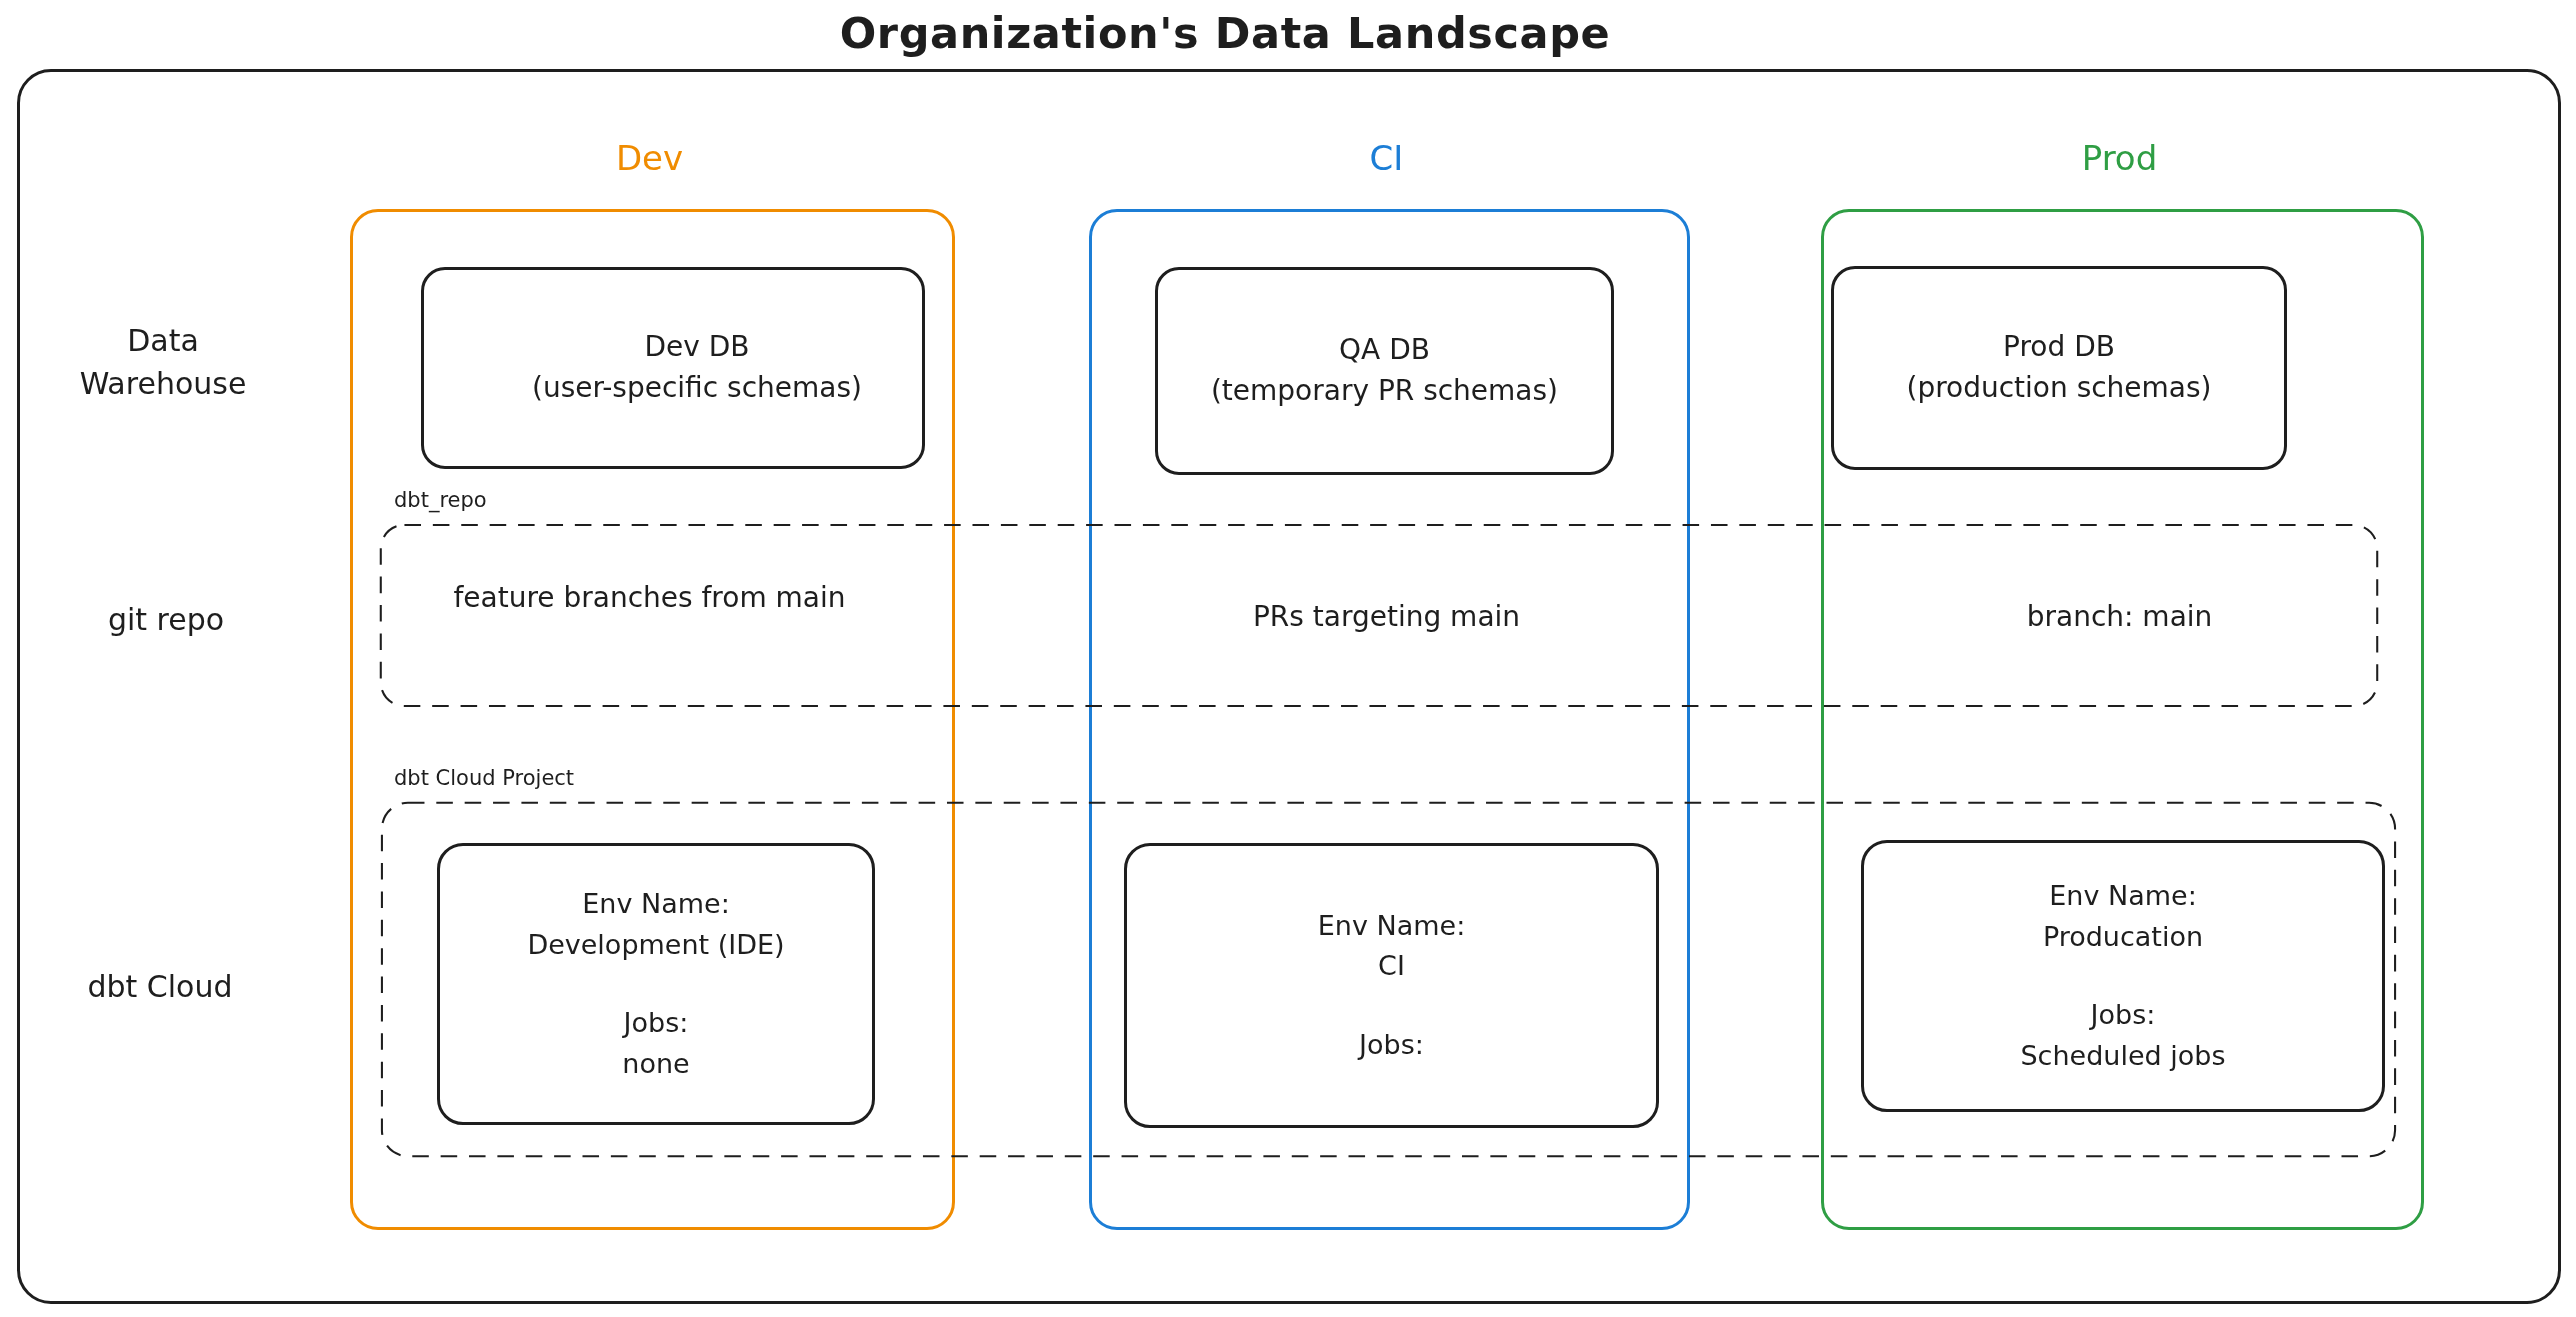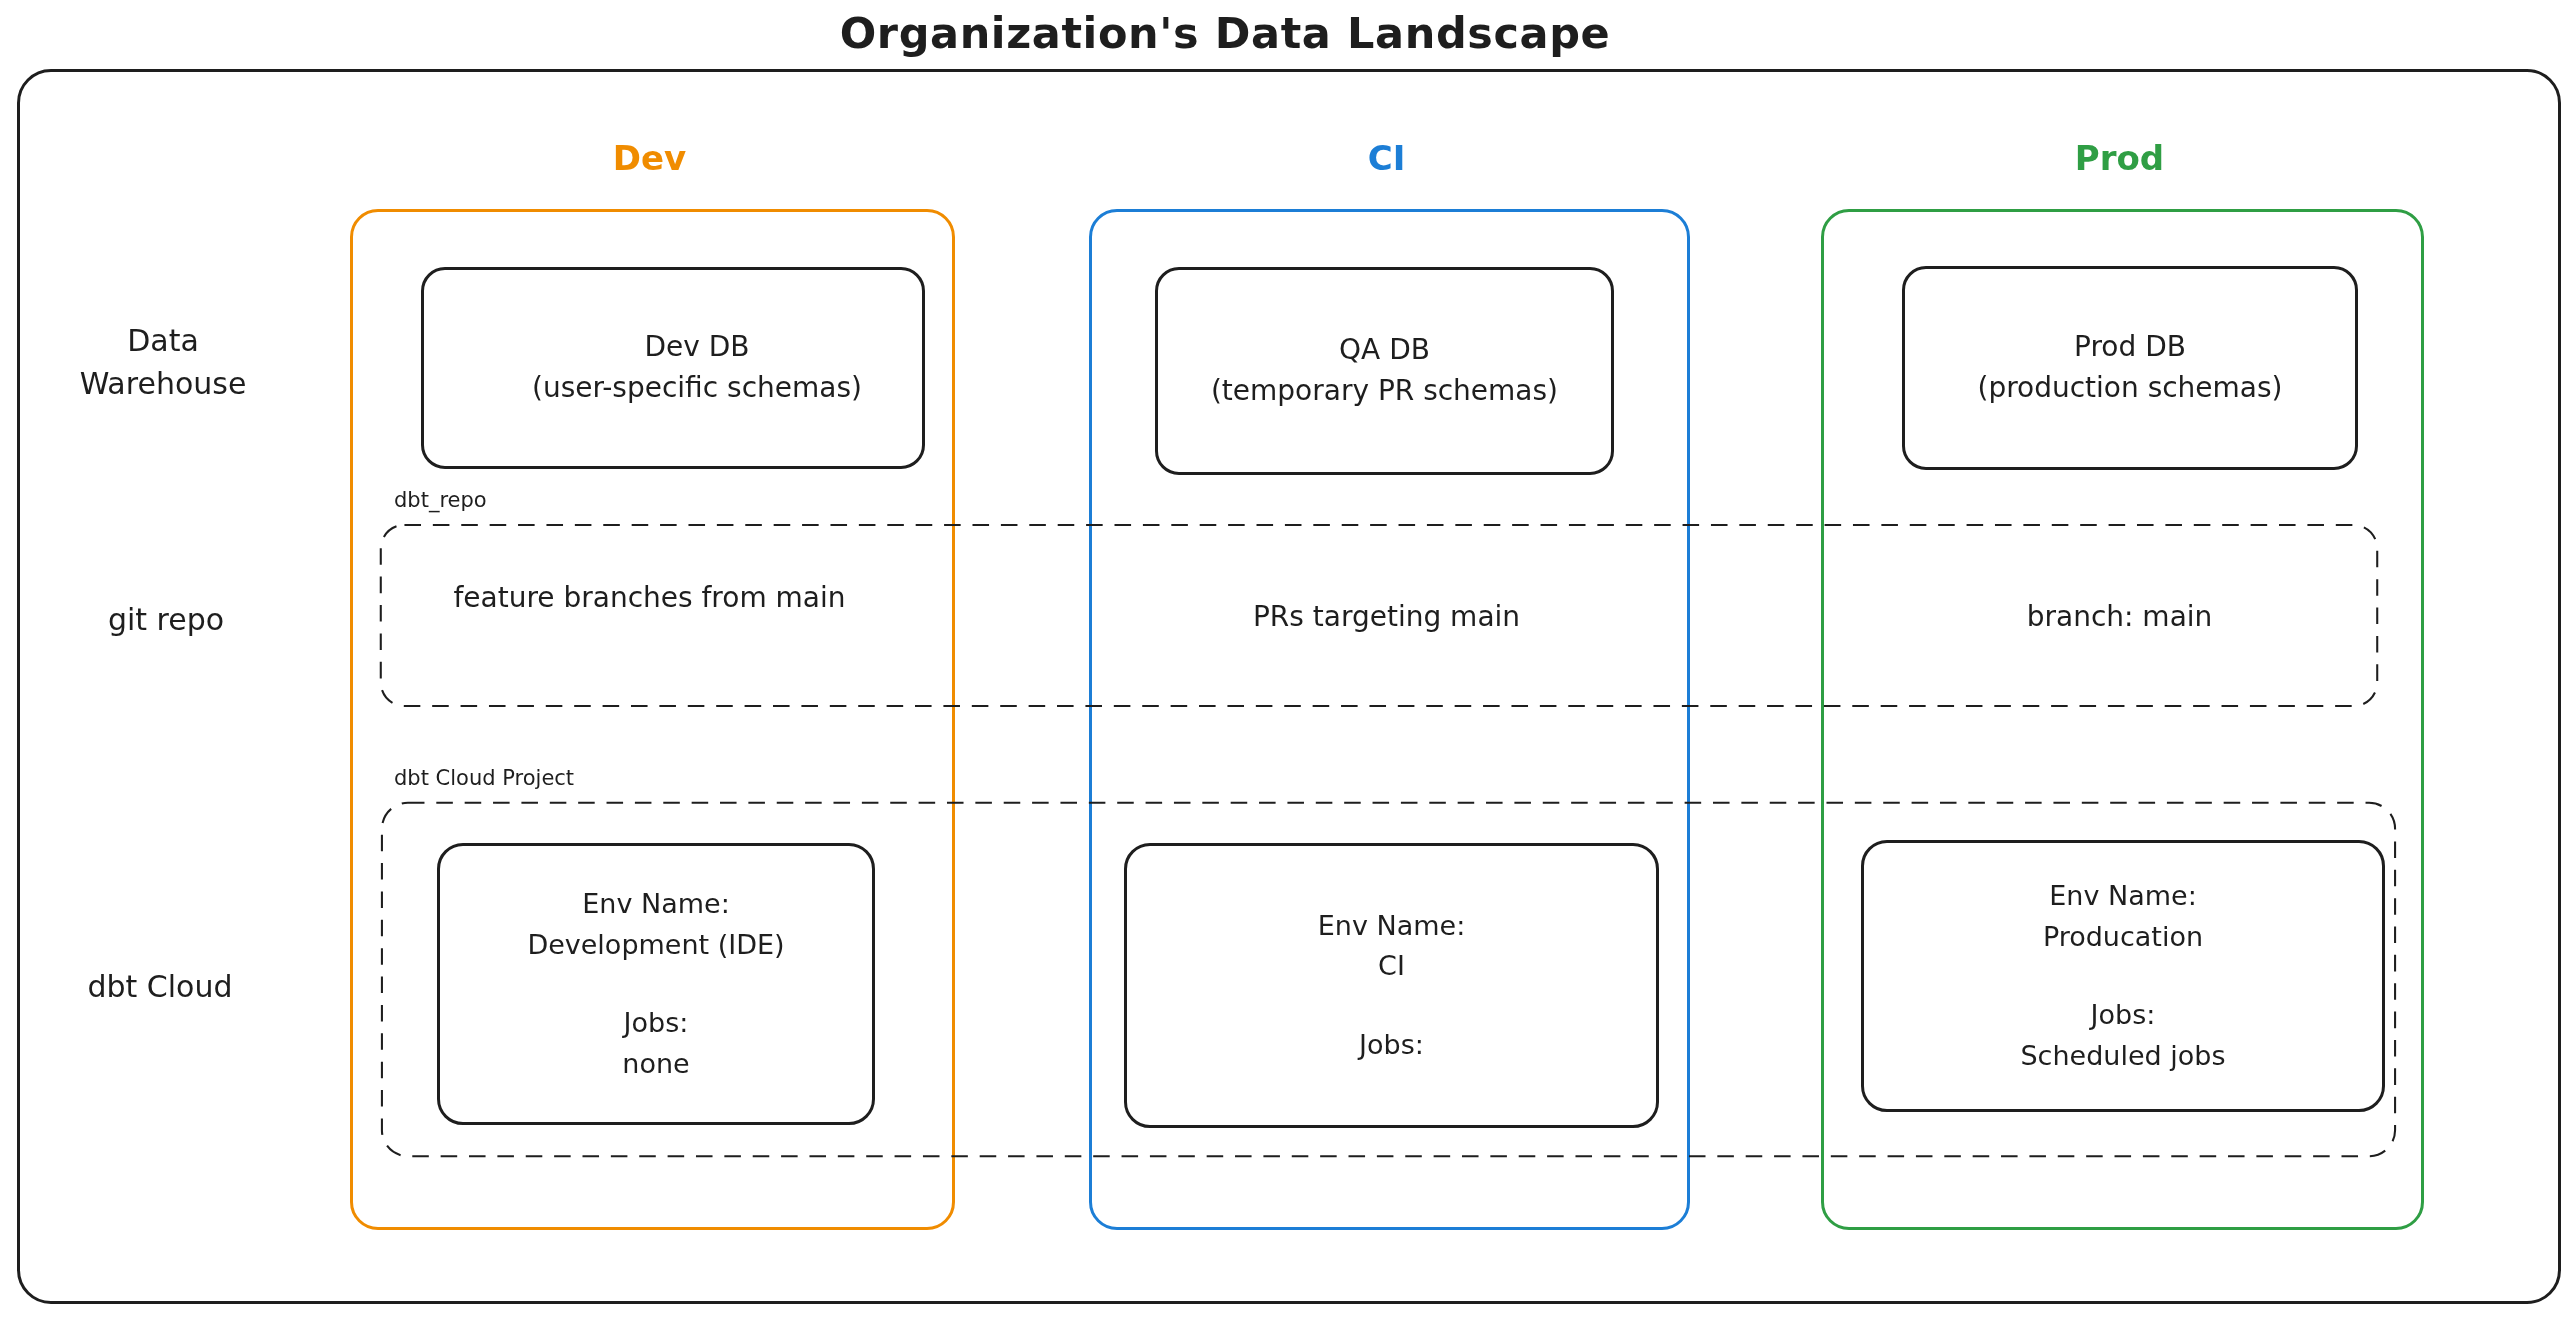--- a/index.html
+++ b/index.html
@@ -18,38 +18,38 @@
   .frame{
     left:16.6px;top:69px;width:2538px;height:1229px;
     border:3px solid #1e1e1e;border-radius:34px;background:transparent;
   }
   
   .colbox{border-radius:28px;background:transparent;border:3.6px solid #000;}
   .colbox.dev {left:350px; top:209px;width:599px;height:1015px;border-color:var(--dev-accent,#f08c00);}
   .colbox.ci  {left:1089px;top:209px;width:595px;height:1015px;border-color:var(--ci-accent,#1c7ed6);}
   .colbox.prod{left:1821px;top:209px;width:597px;height:1015px;border-color:var(--prod-accent,#2f9e44);}
   
-  .colhdr{top:138px;font-size:34px;font-weight:700;}
+  .colhdr{top:138px;font-size:34px;font-weight:400;}
   .colhdr.dev {left:350px; width:599px;color:var(--dev-accent,#f08c00);}
   .colhdr.ci  {left:1089px;width:595px;color:var(--ci-accent,#1c7ed6);}
   .colhdr.prod{left:1821px;width:597px;color:var(--prod-accent,#2f9e44);}
   
   .rowlbl{font-size:30px;line-height:1.42;}
   .rowlbl.warehouse{left:24px;top:320px;width:278px;}
   .rowlbl.git{left:24px;top:599px;width:284px;}
   .rowlbl.cloud{left:21px;top:966px;width:278px;}
   
   .ibox{
     border:3px solid #1e1e1e;border-radius:24px;background:#ffffff;
     display:flex;flex-direction:column;align-items:center;justify-content:center;
     font-size:28px;line-height:1.45;text-align:center;
   }
   .dbbox.dev {left:421px; top:267px;width:450px;height:196px;padding-left:48px;}
   .dbbox.ci  {left:1155px;top:267px;width:453px;height:202px;}
-  .dbbox.prod{left:1902px;top:266px;width:450px;height:198px;}
+  .dbbox.prod{left:1831px;top:266px;width:450px;height:198px;}
   
   .dash{pointer-events:none;}
   .dash.repo   {left:379px;top:523px; width:2000px;height:185px;}
   .dash.project{left:379px;top:801px;width:2019px;height:357px;}
   .dashlbl{font-size:21px;}
   .dashlbl.repo   {left:394px;top:488px;}
   .dashlbl.project{left:394px;top:766px;}
   
   .gitcell{font-size:28px;line-height:1.5;}
   .gitcell.dev {left:350px; top:577px; width:599px;}

